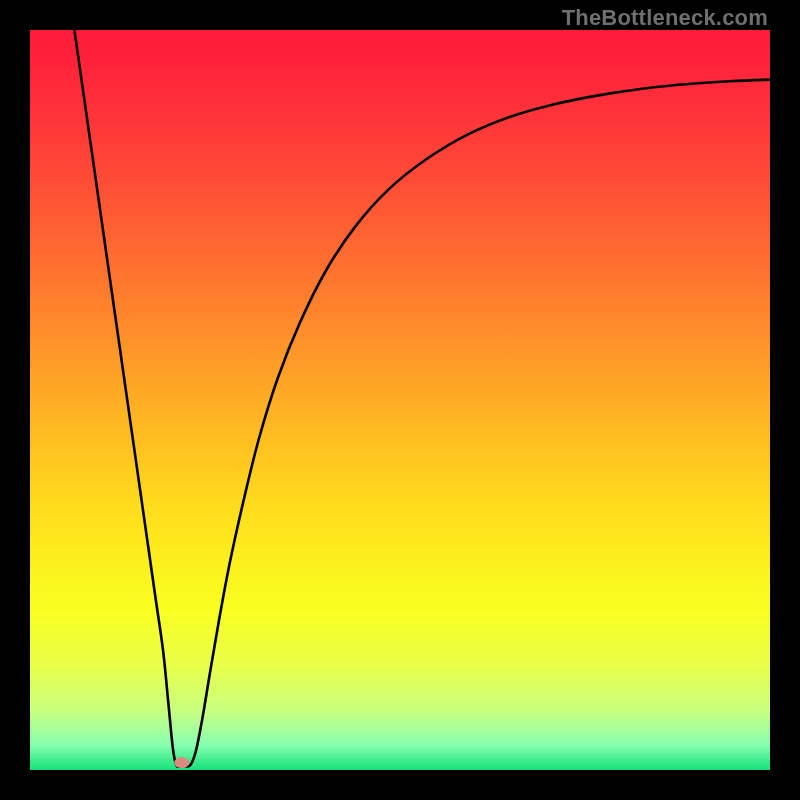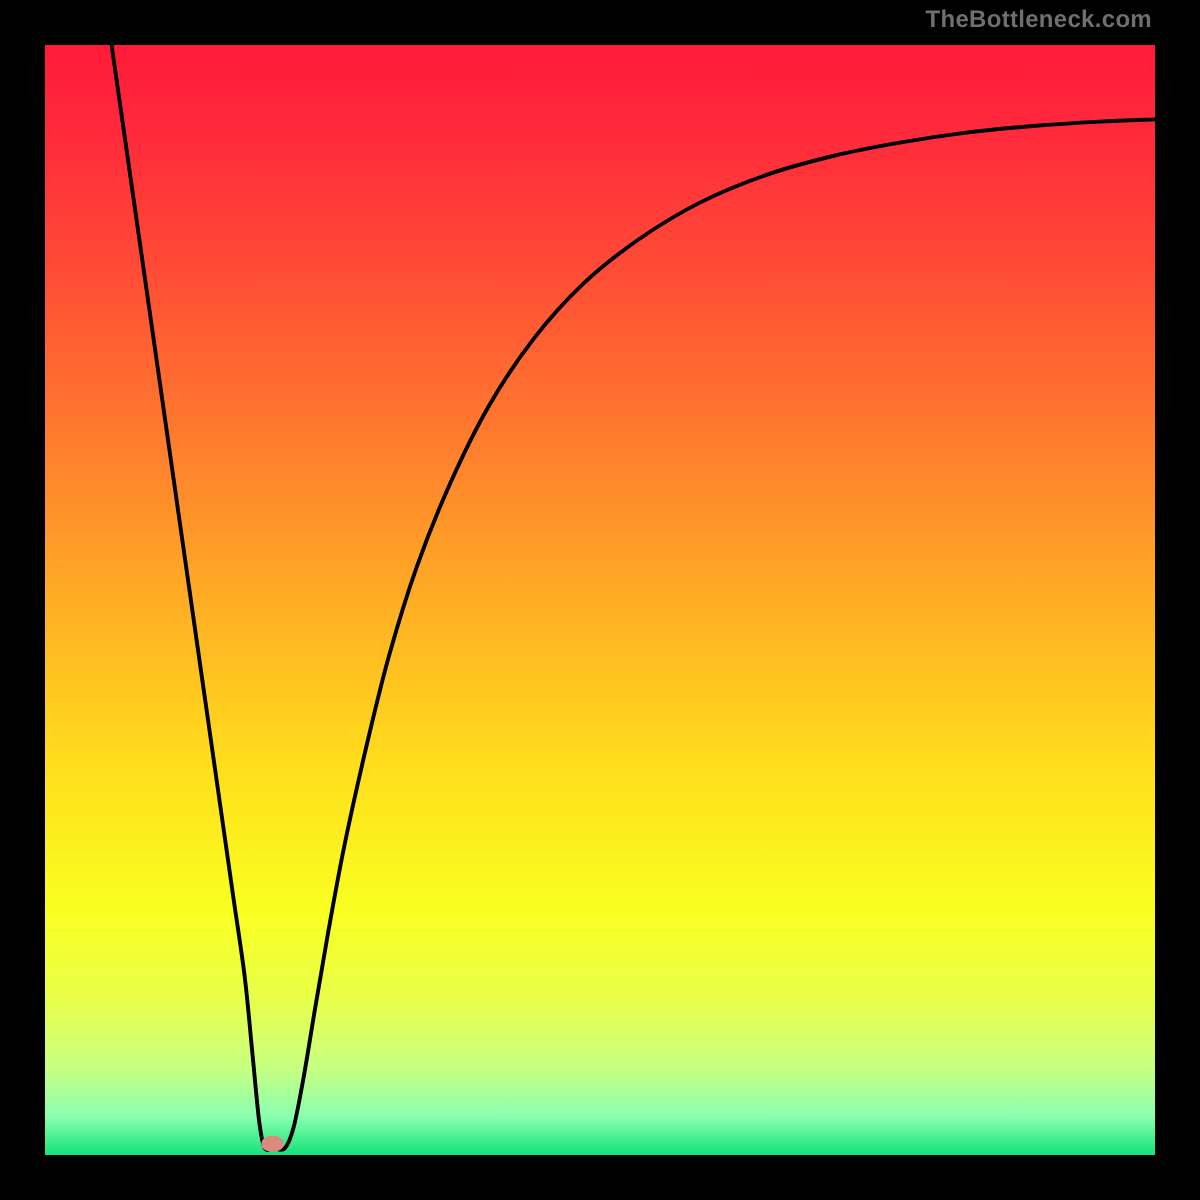--- a/index.html
+++ b/index.html
@@ -23,21 +23,21 @@
     position: absolute;
     left: 0;
     top: 0;
     width: 740px;
     height: 740px;
   }
   .watermark {
     position: absolute;
     top: 5px;
     right: 32px;
-    font-size: 16px;
+    font-size: 22px;
     font-weight: 600;
     color: #6f6f6f;
     letter-spacing: 0.2px;
     font-family: Arial, sans-serif;
   }
   svg { display: block; }
 </style>
 </head>
 <body>
 

